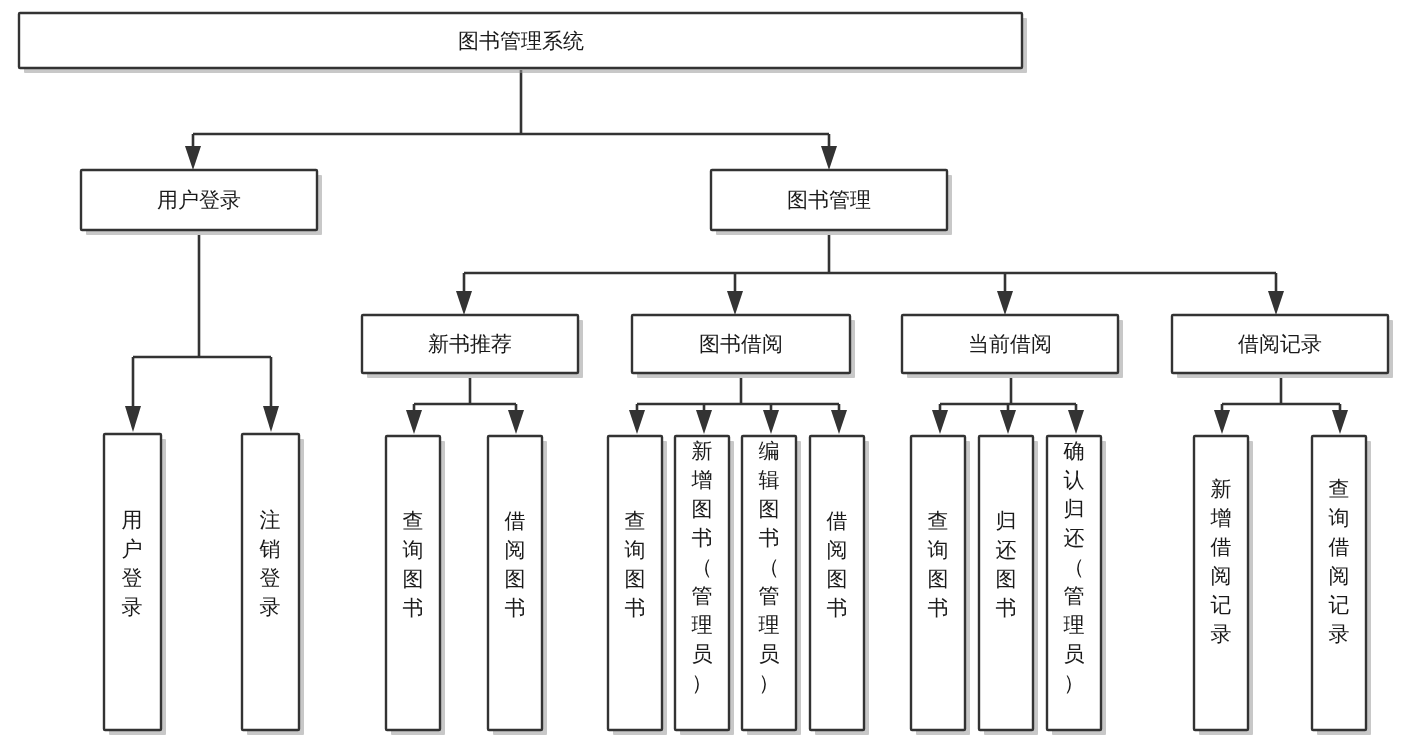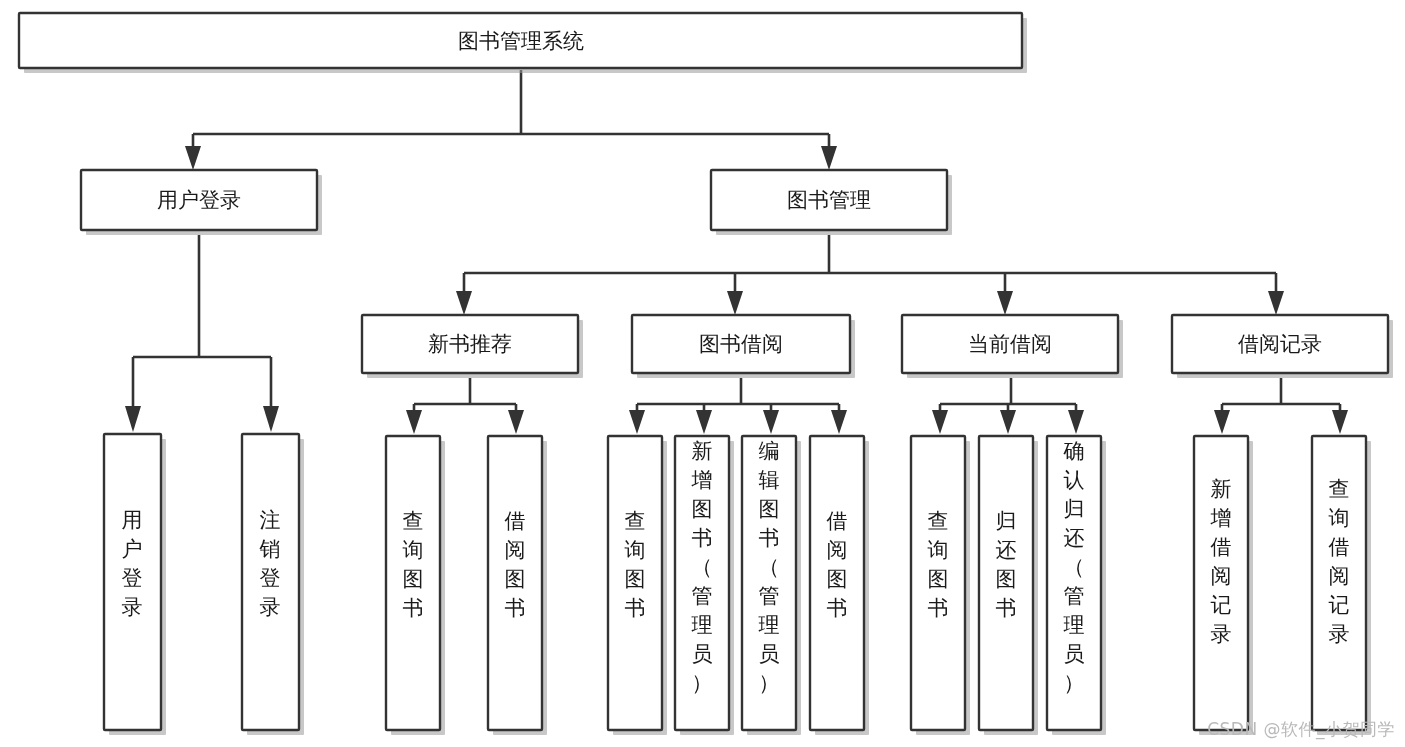--- a/index.html
+++ b/index.html
@@ -256,15 +256,14 @@
     </g>
 
     <g>
       <rect class="node-shadow" x="1317" y="441" width="54" height="294" rx="1"></rect>
       <rect class="node-box" x="1312" y="436" width="54" height="294" rx="1"></rect>
       <text class="node-label-v" x="1339" y="496"><tspan x="1339" dy="0">查</tspan><tspan x="1339" dy="29">询</tspan><tspan x="1339" dy="29">借</tspan><tspan x="1339" dy="29">阅</tspan><tspan x="1339" dy="29">记</tspan><tspan x="1339" dy="29">录</tspan></text>
     </g>
 
   </svg>
 
-  <div class="watermark">CSDN @软件_小贺同学</div>
 
 </div>
 
 </body></html>

